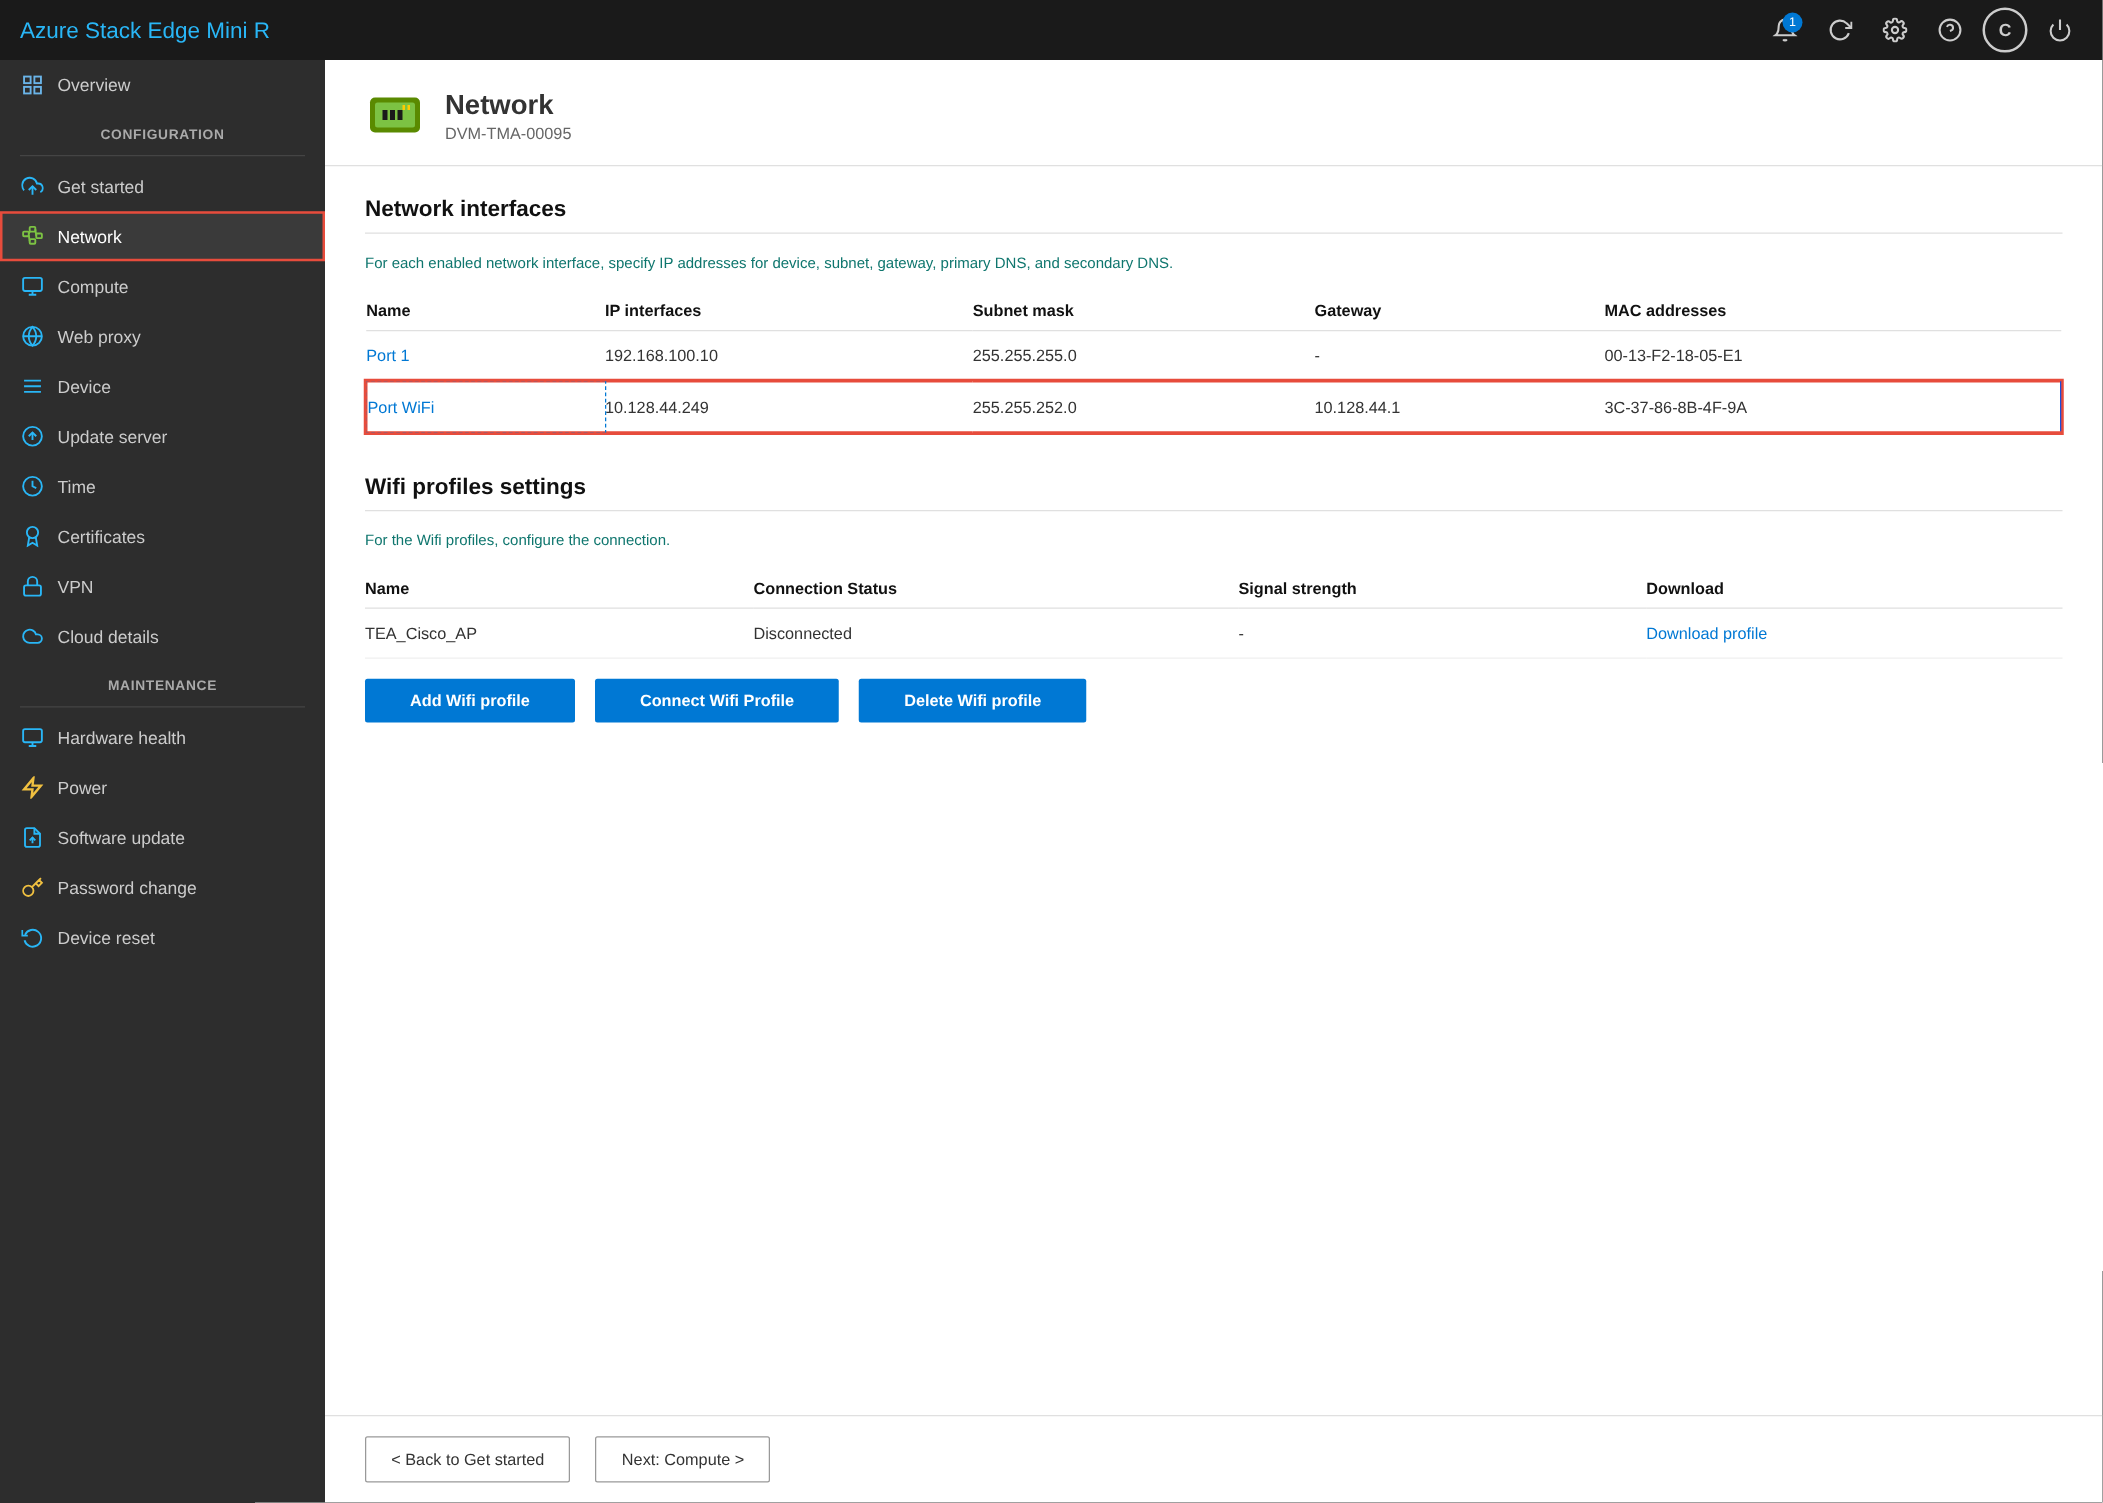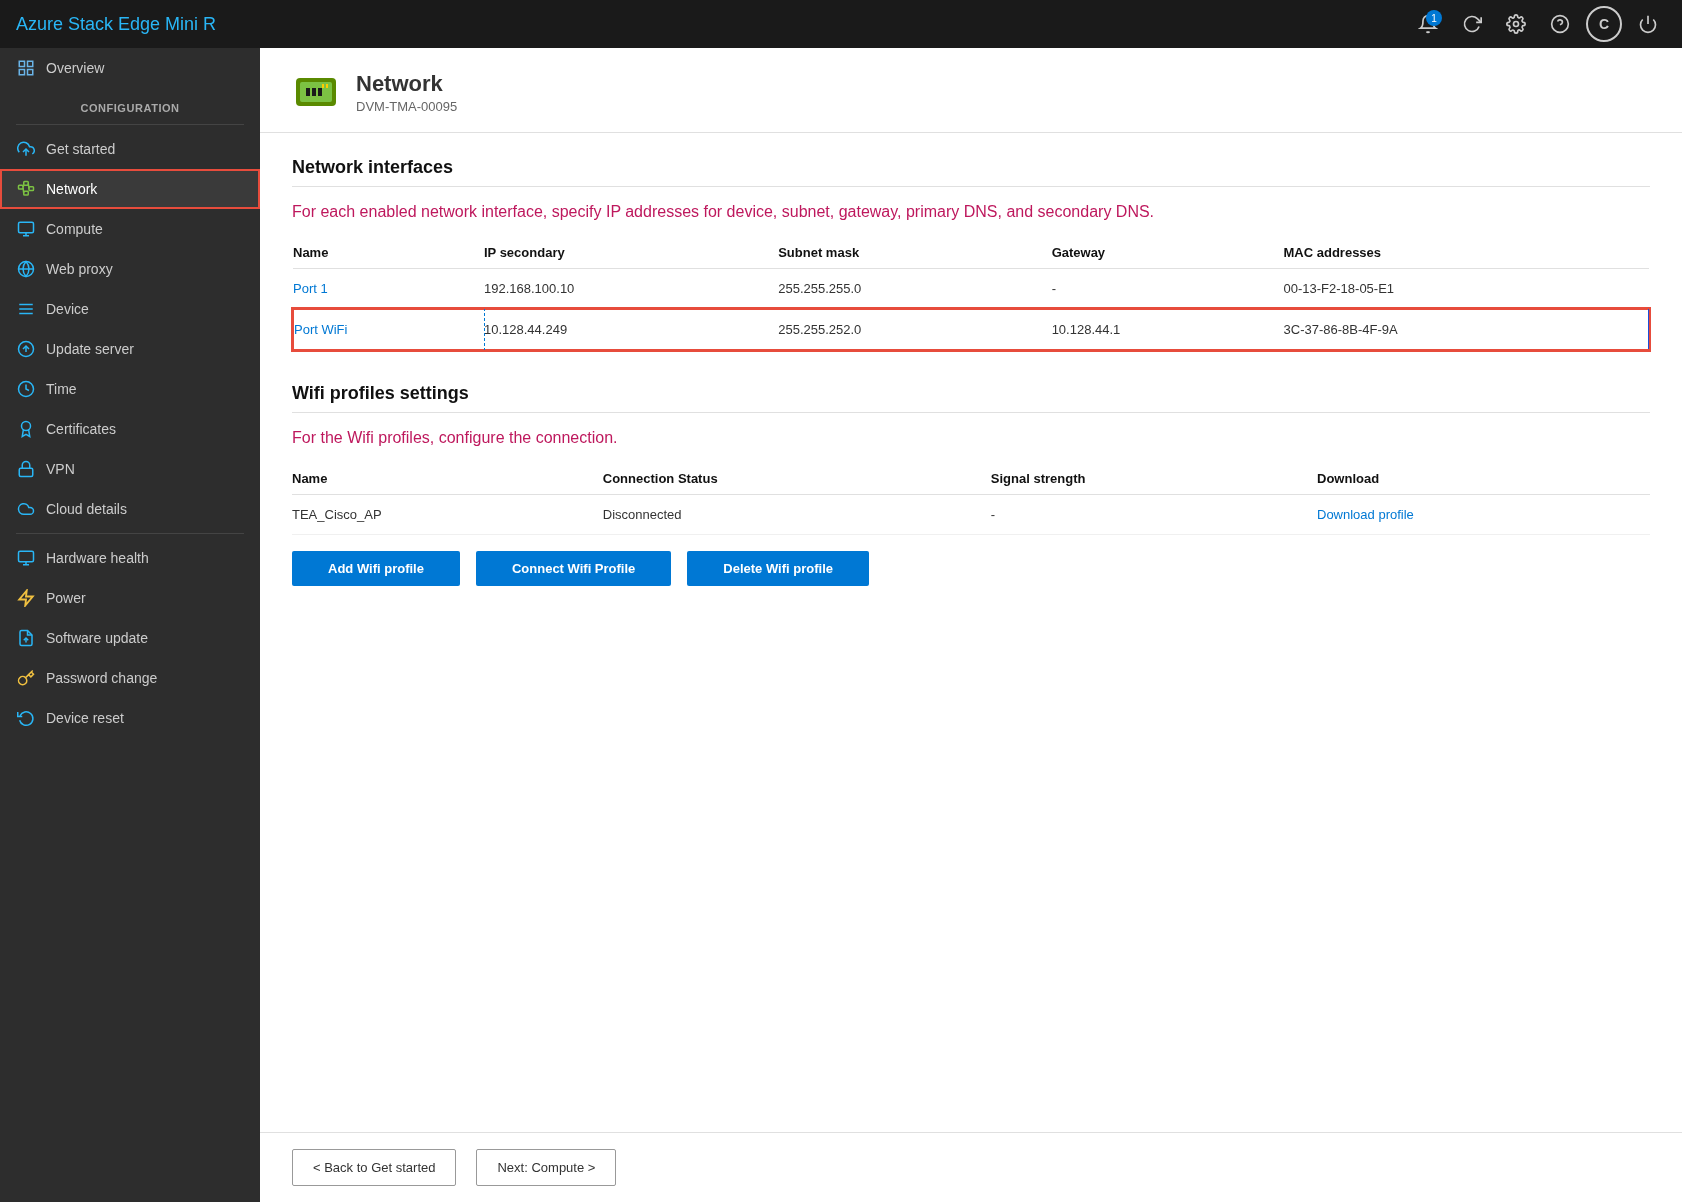--- a/index.html
+++ b/index.html
@@ -164,22 +164,22 @@
       flex: 1;
     }
 
     .section-title {
       font-size: 18px;
       font-weight: 700;
       color: #111;
       margin-bottom: 8px;
     }
     .section-desc {
-      font-size: 16px;
-      color: #be185d;
+      font-size: 12px;
+      color: #0f766e;
       margin-bottom: 16px;
     }
     .section-divider {
       border: none;
       border-top: 1px solid #e0e0e0;
       margin: 0 0 16px 0;
     }
 
     
     .data-table {
@@ -419,20 +419,21 @@
 
     <div class="sidebar-item">
       <span class="sidebar-icon">
         <svg width="18" height="18" viewBox="0 0 24 24" fill="none" stroke="#29b6f6" stroke-width="2">
             <path d="M17.5 19H9a7 7 0 1 1 6.71-9h1.79a4.5 4.5 0 1 1 0 9z"></path>
           </svg>
       </span>
       <span>Cloud details</span>
     </div>
 
+    <div class="sidebar-section-label">MAINTENANCE</div>
     <div class="sidebar-divider"></div>
 
     <div class="sidebar-item">
       <span class="sidebar-icon">
         <svg width="18" height="18" viewBox="0 0 24 24" fill="none" stroke="#29b6f6" stroke-width="2">
             <rect x="2" y="3" width="20" height="14" rx="2"></rect>
             <line x1="8" y1="21" x2="16" y2="21"></line>
             <line x1="12" y1="17" x2="12" y2="21"></line>
           </svg>
       </span>
@@ -504,21 +505,21 @@
     <div class="page-content">
 
       <h2 class="section-title">Network interfaces</h2>
       <hr class="section-divider">
       <p class="section-desc">For each enabled network interface, specify IP addresses for device, subnet, gateway, primary DNS, and secondary DNS.</p>
 
       <table class="data-table">
         <thead>
           <tr>
             <th>Name</th>
-            <th>IP secondary</th>
+            <th>IP interfaces</th>
             <th>Subnet mask</th>
             <th>Gateway</th>
             <th>MAC addresses</th>
           </tr>
         </thead>
         <tbody>
 
           <tr>
             <td class="link-cell">Port 1</td>
             <td>192.168.100.10</td>

